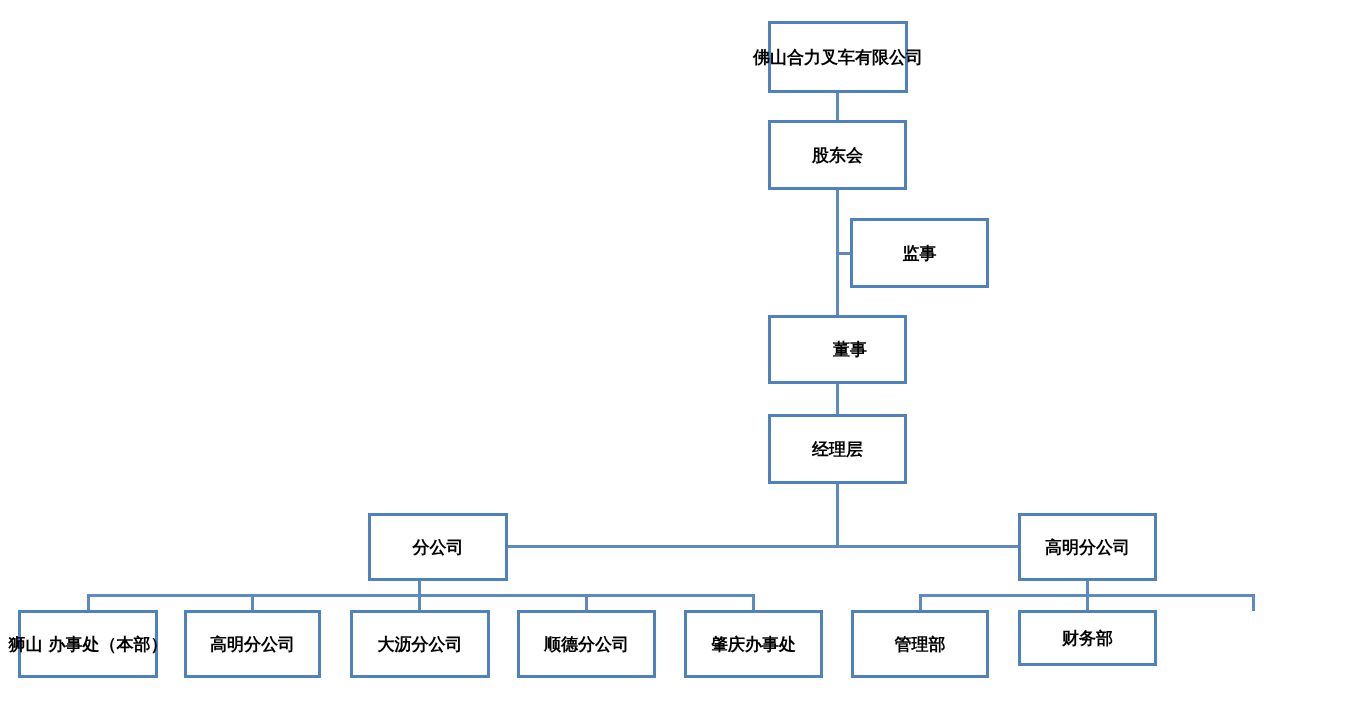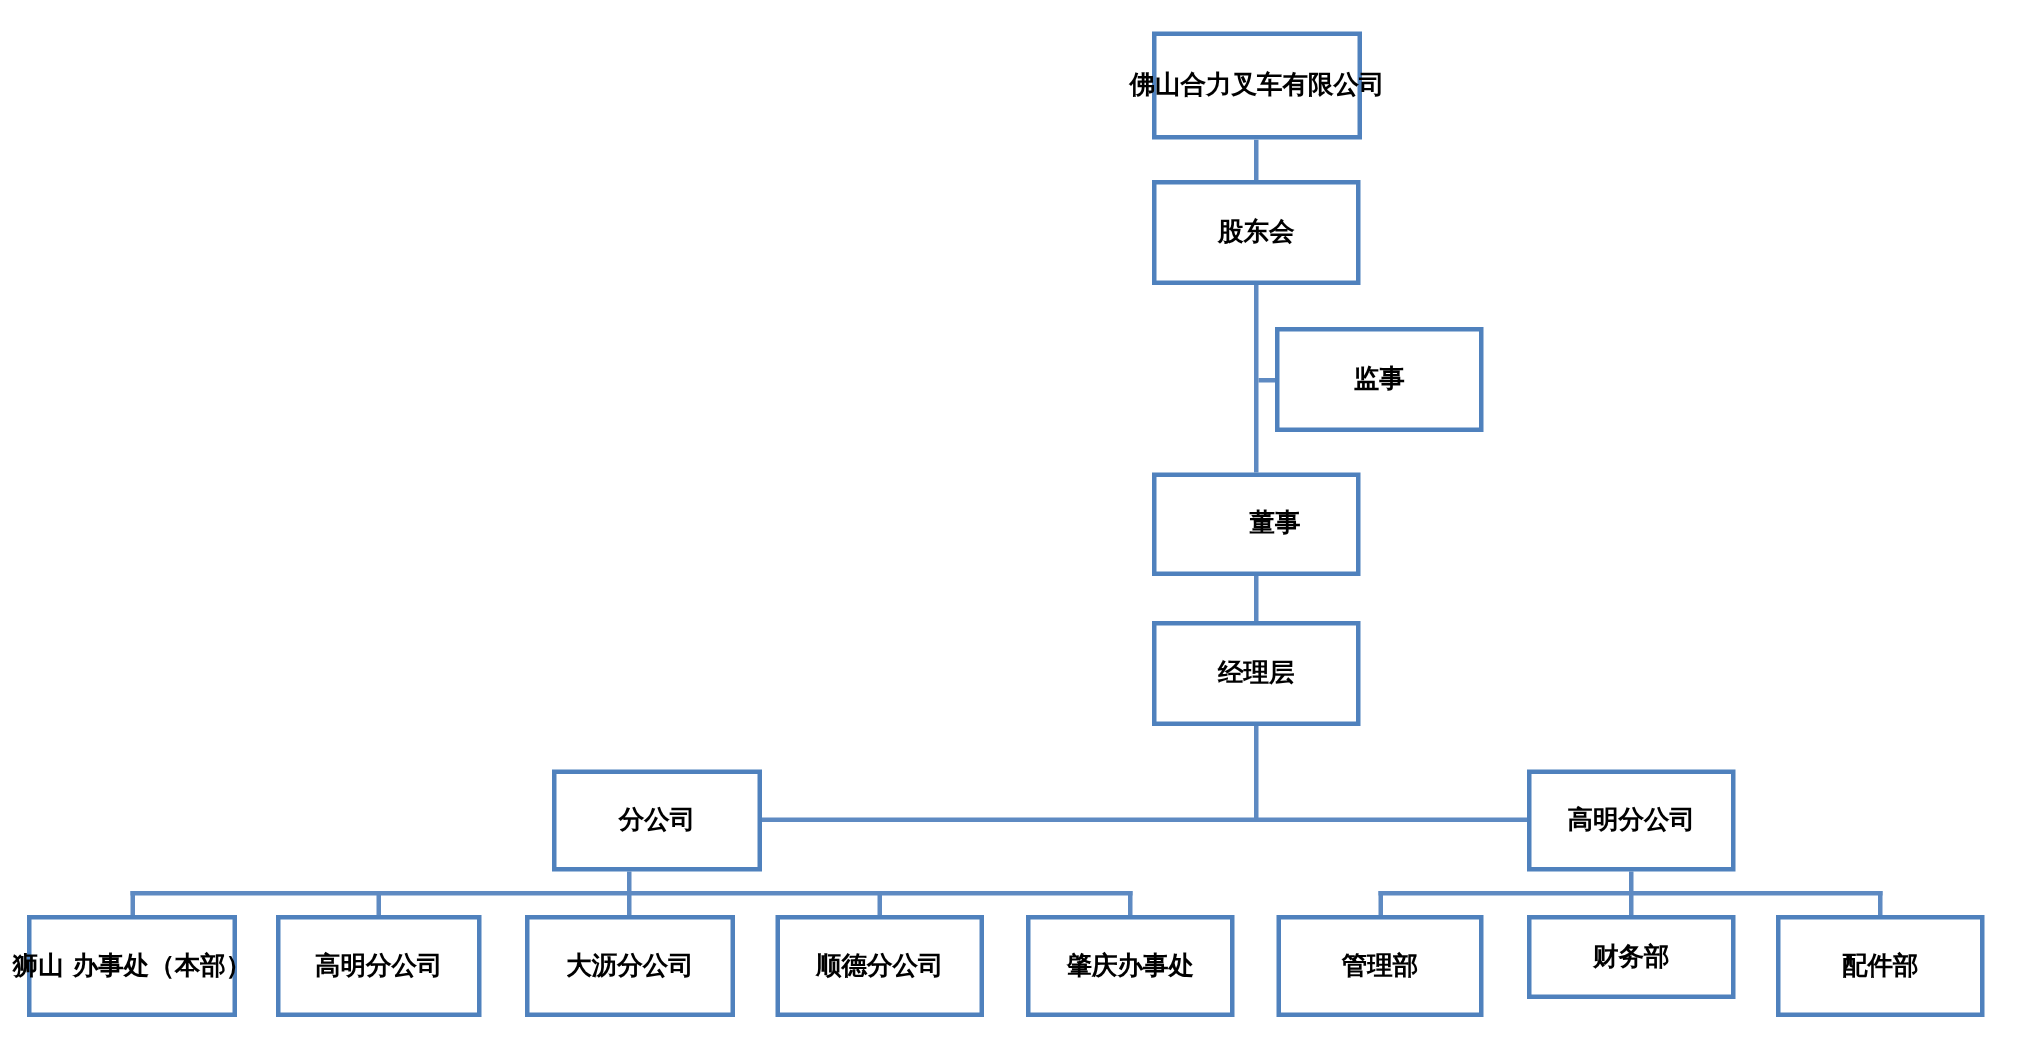--- a/index.html
+++ b/index.html
@@ -81,15 +81,14 @@
   <div class="node" style="left:350px; top:610px; width:140px; height:68px;">大沥分公司</div>
 
   <div class="node" style="left:517px; top:610px; width:139px; height:68px;">顺德分公司</div>
 
   <div class="node" style="left:684px; top:610px; width:139px; height:68px;">肇庆办事处</div>
 
   <div class="node" style="left:851px; top:610px; width:138px; height:68px;">管理部</div>
 
   <div class="node" style="left:1018px; top:610px; width:139px; height:56px;">财务部</div>
 
-  <div class="node" style="left:1184px; top:610px; width:139px; height:68px;">配件部</div>
 
 </div>
 
 </body></html>

